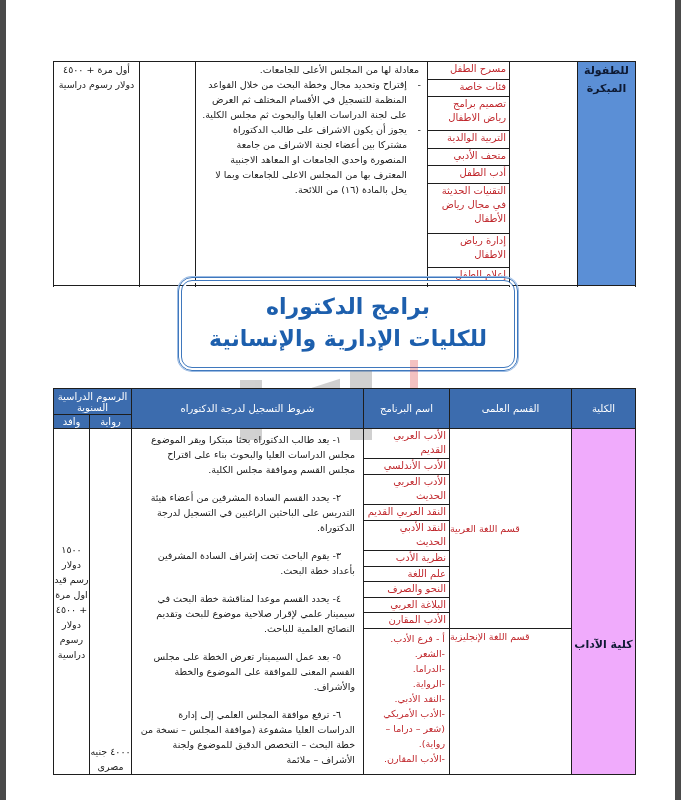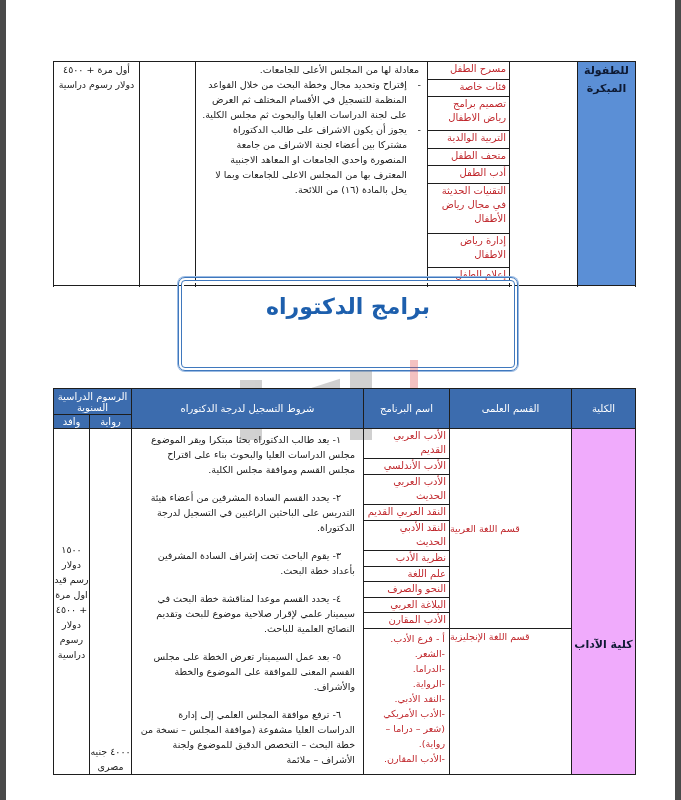--- a/index.html
+++ b/index.html
@@ -20,21 +20,21 @@
   .prog-cell { color:#c0282d; font-size:10px; text-align:right; padding:0 3px; line-height:14px; }
   .cond-cell { font-size:9.5px; color:#1a1a1a; line-height:15px; padding:0 8px 0 6px; text-align:right; }
   .cond-cell ul { margin:0; padding:0 12px 0 0; list-style:none; }
   .cond-cell li.dash::before { content:"-"; position:absolute; margin-right:-14px; }
   .cond-cell li { position:relative; }
   .fee-cell { font-size:9.5px; text-align:center; line-height:15px; color:#1a1a1a; }
 
   
   .banner {
     position:absolute; left:178px; top:277px; width:332px; height:86px;
-    border:4px double #3f78bd; border-radius:7px;
+    border:4px double #3f78bd; border-radius:14px;
     box-shadow: inset 0 0 0 2px #ffffff, 0 0 0 1px #9bbbe3;
     text-align:center; color:#1d5fad; font-weight:bold; direction:rtl;
   }
   .banner .l1 { font-size:22px; line-height:32px; margin-top:10px; }
   .banner .l2 { font-size:22px; line-height:32px; }
 
   
   .watermark { position:absolute; left:230px; top:360px; width:200px; height:80px; opacity:0.35; pointer-events:none; }
   .wm-bar { position:absolute; background:#7a7a7a; }
   .wm-red { position:absolute; background:#e05050; }
@@ -84,21 +84,21 @@
   <tr>
         <td class="prog-cell">فئات خاصة</td>
       </tr>
   <tr>
         <td class="prog-cell">تصميم برامج رياض الاطفال</td>
       </tr>
   <tr>
         <td class="prog-cell">التربية الوالدية</td>
       </tr>
   <tr>
-        <td class="prog-cell">متحف الطفل</td>
+        <td class="prog-cell">متحف الأدبي</td>
       </tr>
   <tr>
         <td class="prog-cell">أدب الطفل</td>
       </tr>
   <tr>
         <td class="prog-cell">التقنيات الحديثة في مجال رياض الأطفال</td>
       </tr>
   <tr>
         <td class="prog-cell">إدارة رياض الاطفال</td>
       </tr>
@@ -112,20 +112,21 @@
         <td style="border:none;height:0"></td>
       </tr>
   <tr>
         <td style="border:none;height:0"></td>
       </tr>
 </tbody>
   </table>
 
 <div class="banner">
   <div class="l1">برامج الدكتوراه</div>
+  <div class="l2">للكليات الإدارية والإنسانية</div>
 </div>
 
 <div class="watermark">
   <div class="wm-bar" style="left:10px;top:20px;width:22px;height:60px;"></div>
   <div class="wm-bar" style="left:40px;top:30px;width:70px;height:14px;transform:skewY(-18deg);"></div>
   <div class="wm-bar" style="left:120px;top:10px;width:22px;height:70px;"></div>
   <div class="wm-red" style="left:180px;top:0px;width:8px;height:60px;"></div>
 </div>
 
 <table id="tbl-main">

